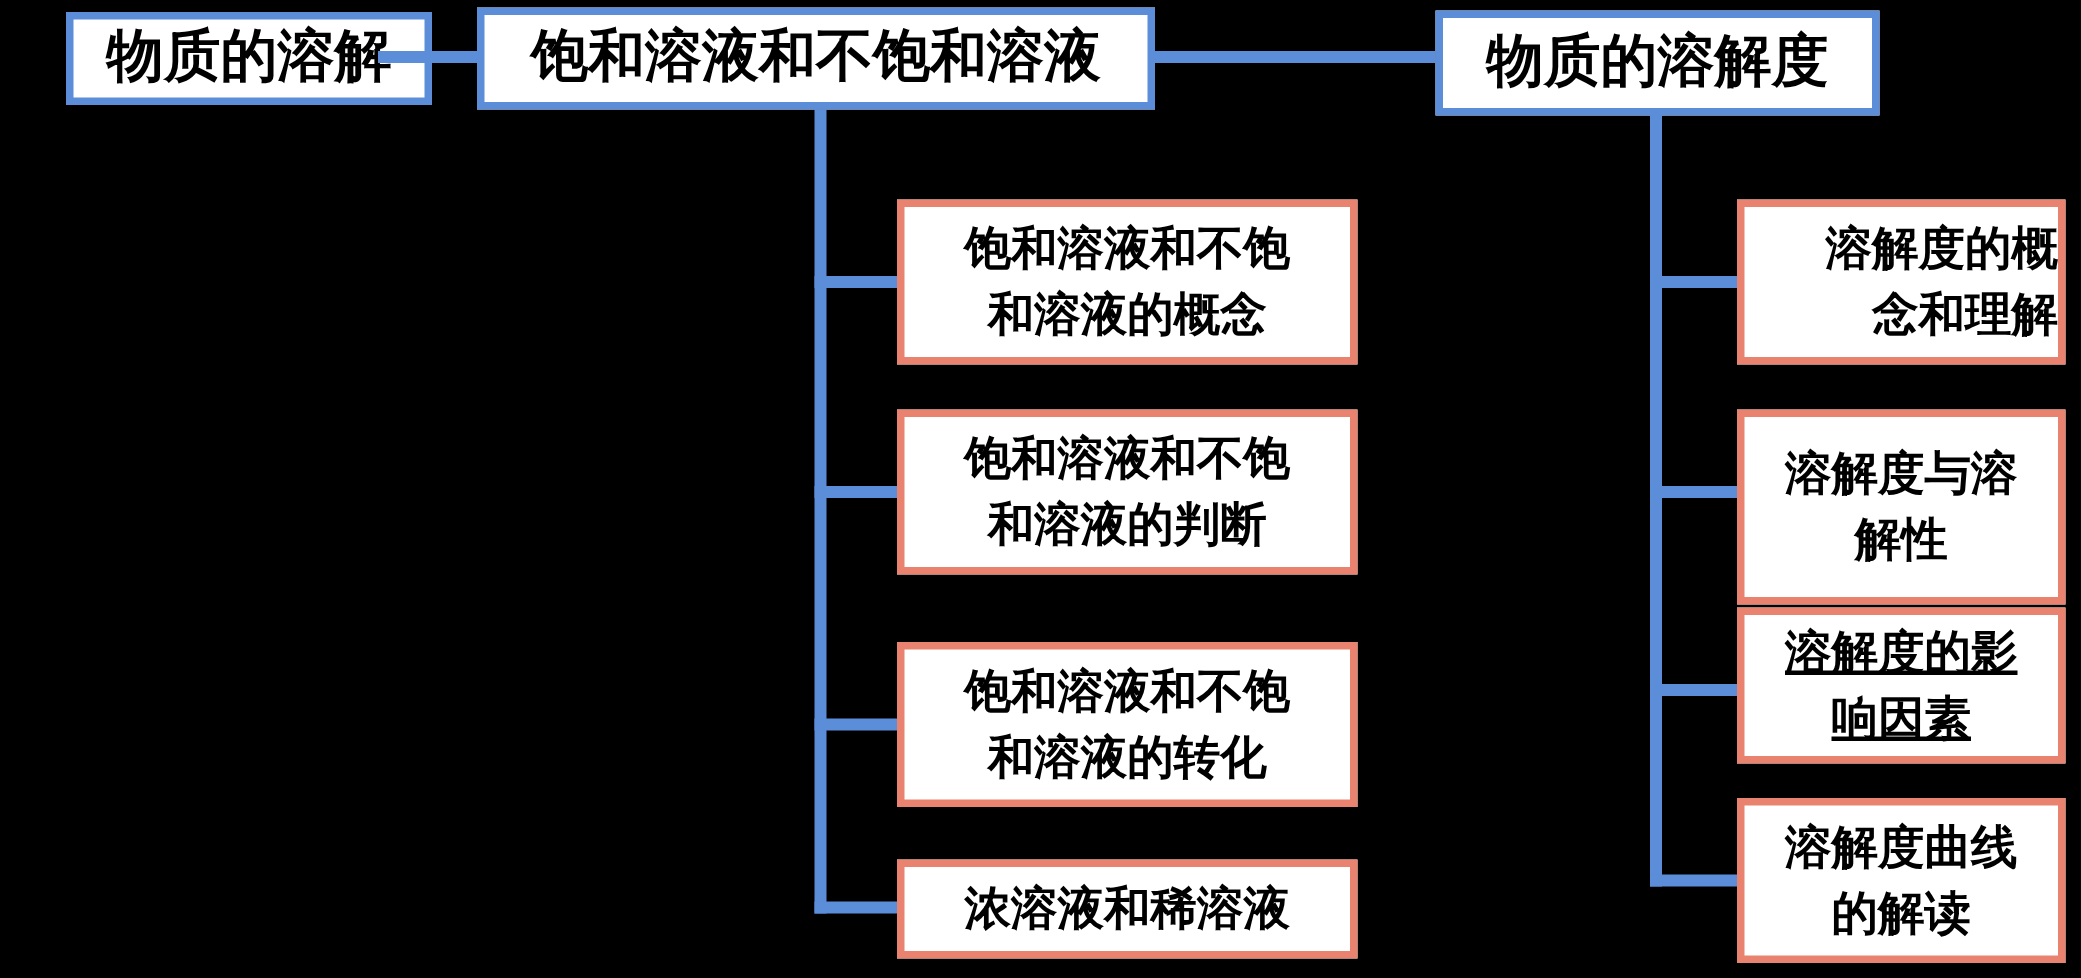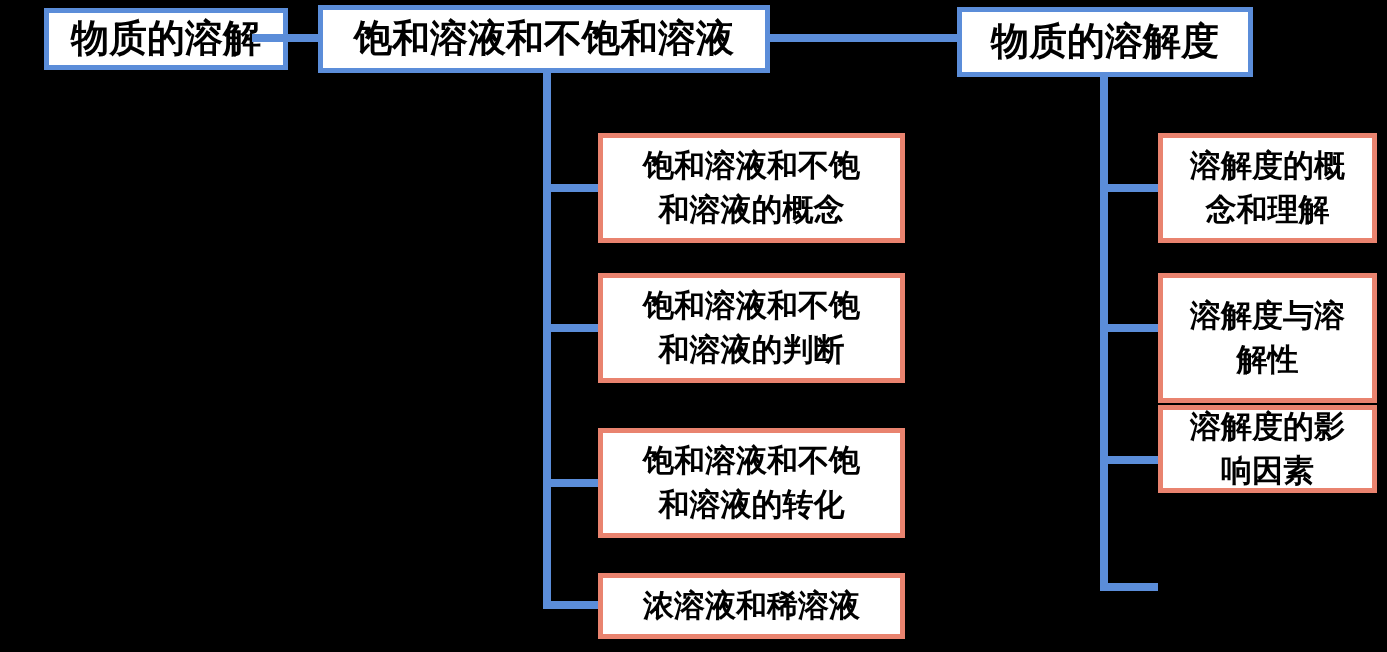--- a/index.html
+++ b/index.html
@@ -88,26 +88,30 @@
   <div class="box lv2" style="left:598px; top:573px; width:307px; height:66px;">
     <span>浓溶液和稀溶液</span>
   </div>
 
   <div class="conn" style="left:1100px; top:72px; width:8px; height:519px;"></div>
   <div class="conn" style="left:1100px; top:184px; width:58px; height:8px;"></div>
   <div class="conn" style="left:1100px; top:324px; width:58px; height:8px;"></div>
   <div class="conn" style="left:1100px; top:456px; width:58px; height:8px;"></div>
   <div class="conn" style="left:1100px; top:583px; width:58px; height:8px;"></div>
 
-  <div class="box lv2" style="left:1158px; top:133px; width:219px; height:110px;">
+  <div class="box lv2" style="left:1158px; top:133px; width:219px; height:110px;align-items:flex-end;">
     <span>溶解度的概</span>
     <span>念和理解</span>
   </div>
   <div class="box lv2" style="left:1158px; top:273px; width:219px; height:130px;">
     <span>溶解度与溶</span>
     <span>解性</span>
   </div>
-  <div class="box lv2" style="left:1158px; top:405px; width:219px; height:88px;">
+  <div class="box lv2" style="left:1158px; top:405px; width:219px; height:104px;text-decoration:underline;">
     <span>溶解度的影</span>
     <span>响因素</span>
+  </div>
+  <div class="box lv2" style="left:1158px; top:532px; width:219px; height:110px;">
+    <span>溶解度曲线</span>
+    <span>的解读</span>
   </div>
 
 </div>
 
 </body></html>

